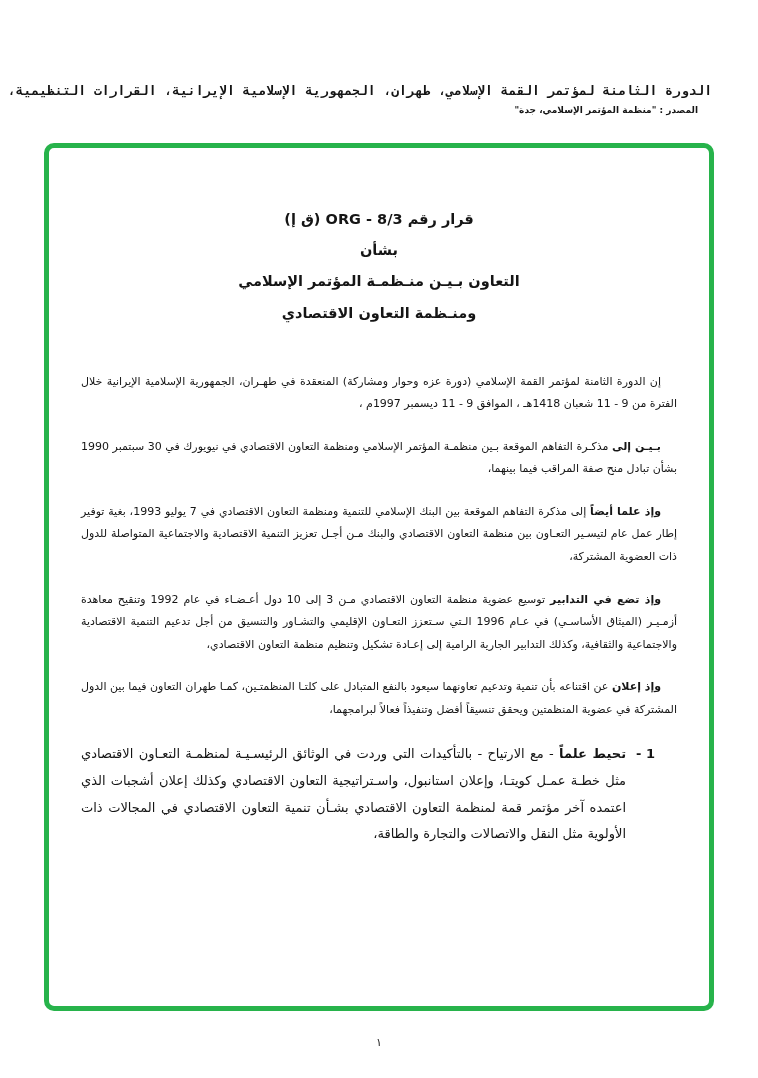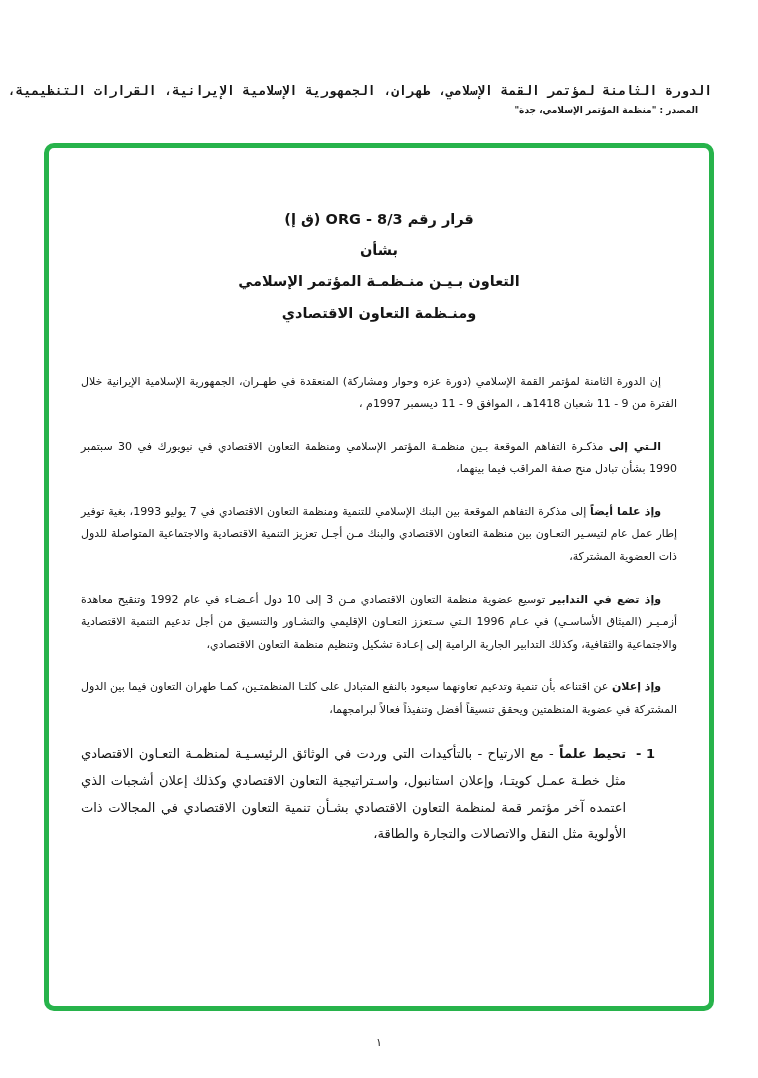--- a/index.html
+++ b/index.html
@@ -96,21 +96,21 @@
 <div class="frame">
   <div class="heading">
     <div>قرار رقم 8/3 - ORG (ق إ)</div>
     <div>بشأن</div>
     <div>التعاون بـيـن منـظمـة المؤتمر الإسلامي</div>
     <div>ومنـظمة التعاون الاقتصادي</div>
   </div>
 
   <div class="body-text">
     <p><span class="lead"></span><span>إن الدورة الثامنة لمؤتمر القمة الإسلامي (دورة عزه وحوار ومشاركة) المنعقدة في طهـران، الجمهورية الإسلامية الإيرانية خلال الفترة من 9 - 11 شعبان 1418هـ ، الموافق 9 - 11 ديسمبر 1997م ،</span></p>
-    <p><span class="lead">الـتي إلى</span><span> مذكـرة التفاهم الموقعة بـين منظمـة المؤتمر الإسلامي ومنظمة التعاون الاقتصادي في نيويورك في 30 سبتمبر 1990 بشأن تبادل منح صفة المراقب فيما بينهما،</span></p>
+    <p><span class="lead">بـيـن إلى</span><span> مذكـرة التفاهم الموقعة بـين منظمـة المؤتمر الإسلامي ومنظمة التعاون الاقتصادي في نيويورك في 30 سبتمبر 1990 بشأن تبادل منح صفة المراقب فيما بينهما،</span></p>
     <p><span class="lead">وإذ علما أيضاً</span><span> إلى مذكرة التفاهم الموقعة بين البنك الإسلامي للتنمية ومنظمة التعاون الاقتصادي في 7 يوليو 1993، بغية توفير إطار عمل عام لتيسـير التعـاون بين منظمة التعاون الاقتصادي والبنك مـن أجـل تعزيز التنمية الاقتصادية والاجتماعية المتواصلة للدول ذات العضوية المشتركة،</span></p>
     <p><span class="lead">وإذ تضع في التدابير</span><span> توسيع عضوية منظمة التعاون الاقتصادي مـن 3 إلى 10 دول أعـضـاء في عام 1992 وتنقيح معاهدة أزمـيـر (الميثاق الأساسـي) في عـام 1996 الـتي سـتعزز التعـاون الإقليمي والتشـاور والتنسيق من أجل تدعيم التنمية الاقتصادية والاجتماعية والثقافية، وكذلك التدابير الجارية الرامية إلى إعـادة تشكيل وتنظيم منظمة التعاون الاقتصادي،</span></p>
     <p><span class="lead">وإذ إعلان</span><span> عن اقتناعه بأن تنمية وتدعيم تعاونهما سيعود بالنفع المتبادل على كلتـا المنظمتـين، كمـا طهران التعاون فيما بين الدول المشتركة في عضوية المنظمتين ويحقق تنسيقاً أفضل وتنفيذاً فعالاً لبرامجهما،</span></p>
 
     <div class="list-item">
       <span class="list-num">1 -</span>
       <div class="list-body"><span class="lead">تحيط علماً</span><span> - مع الارتياح - بالتأكيدات التي وردت في الوثائق الرئيسـيـة لمنظمـة التعـاون الاقتصادي مثل خطـة عمـل كويتـا، وإعلان استانبول، واسـتراتيجية التعاون الاقتصادي وكذلك إعلان أشجبات الذي اعتمده آخر مؤتمر قمة لمنظمة التعاون الاقتصادي بشـأن  تنمية التعاون الاقتصادي في المجالات ذات الأولوية مثل النقل والاتصالات والتجارة والطاقة،</span></div>
     </div>
   </div>
 </div>

